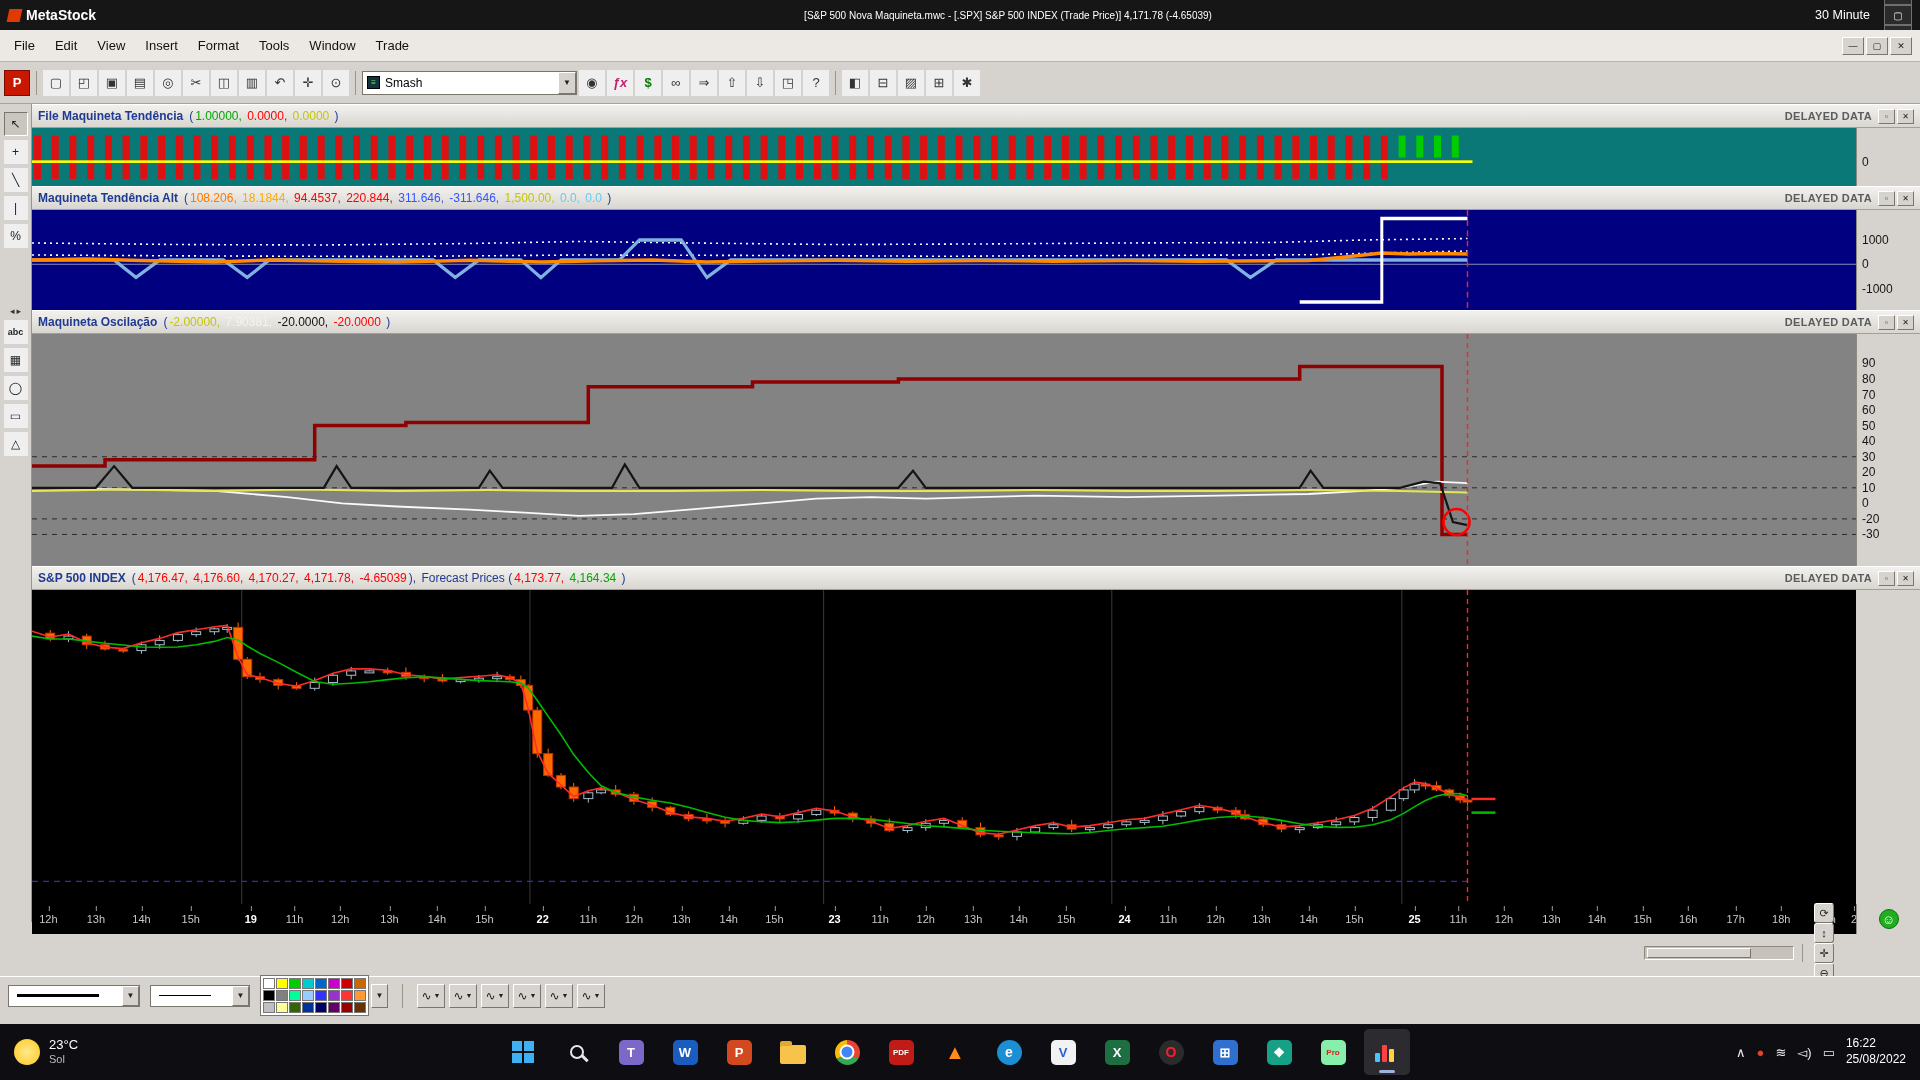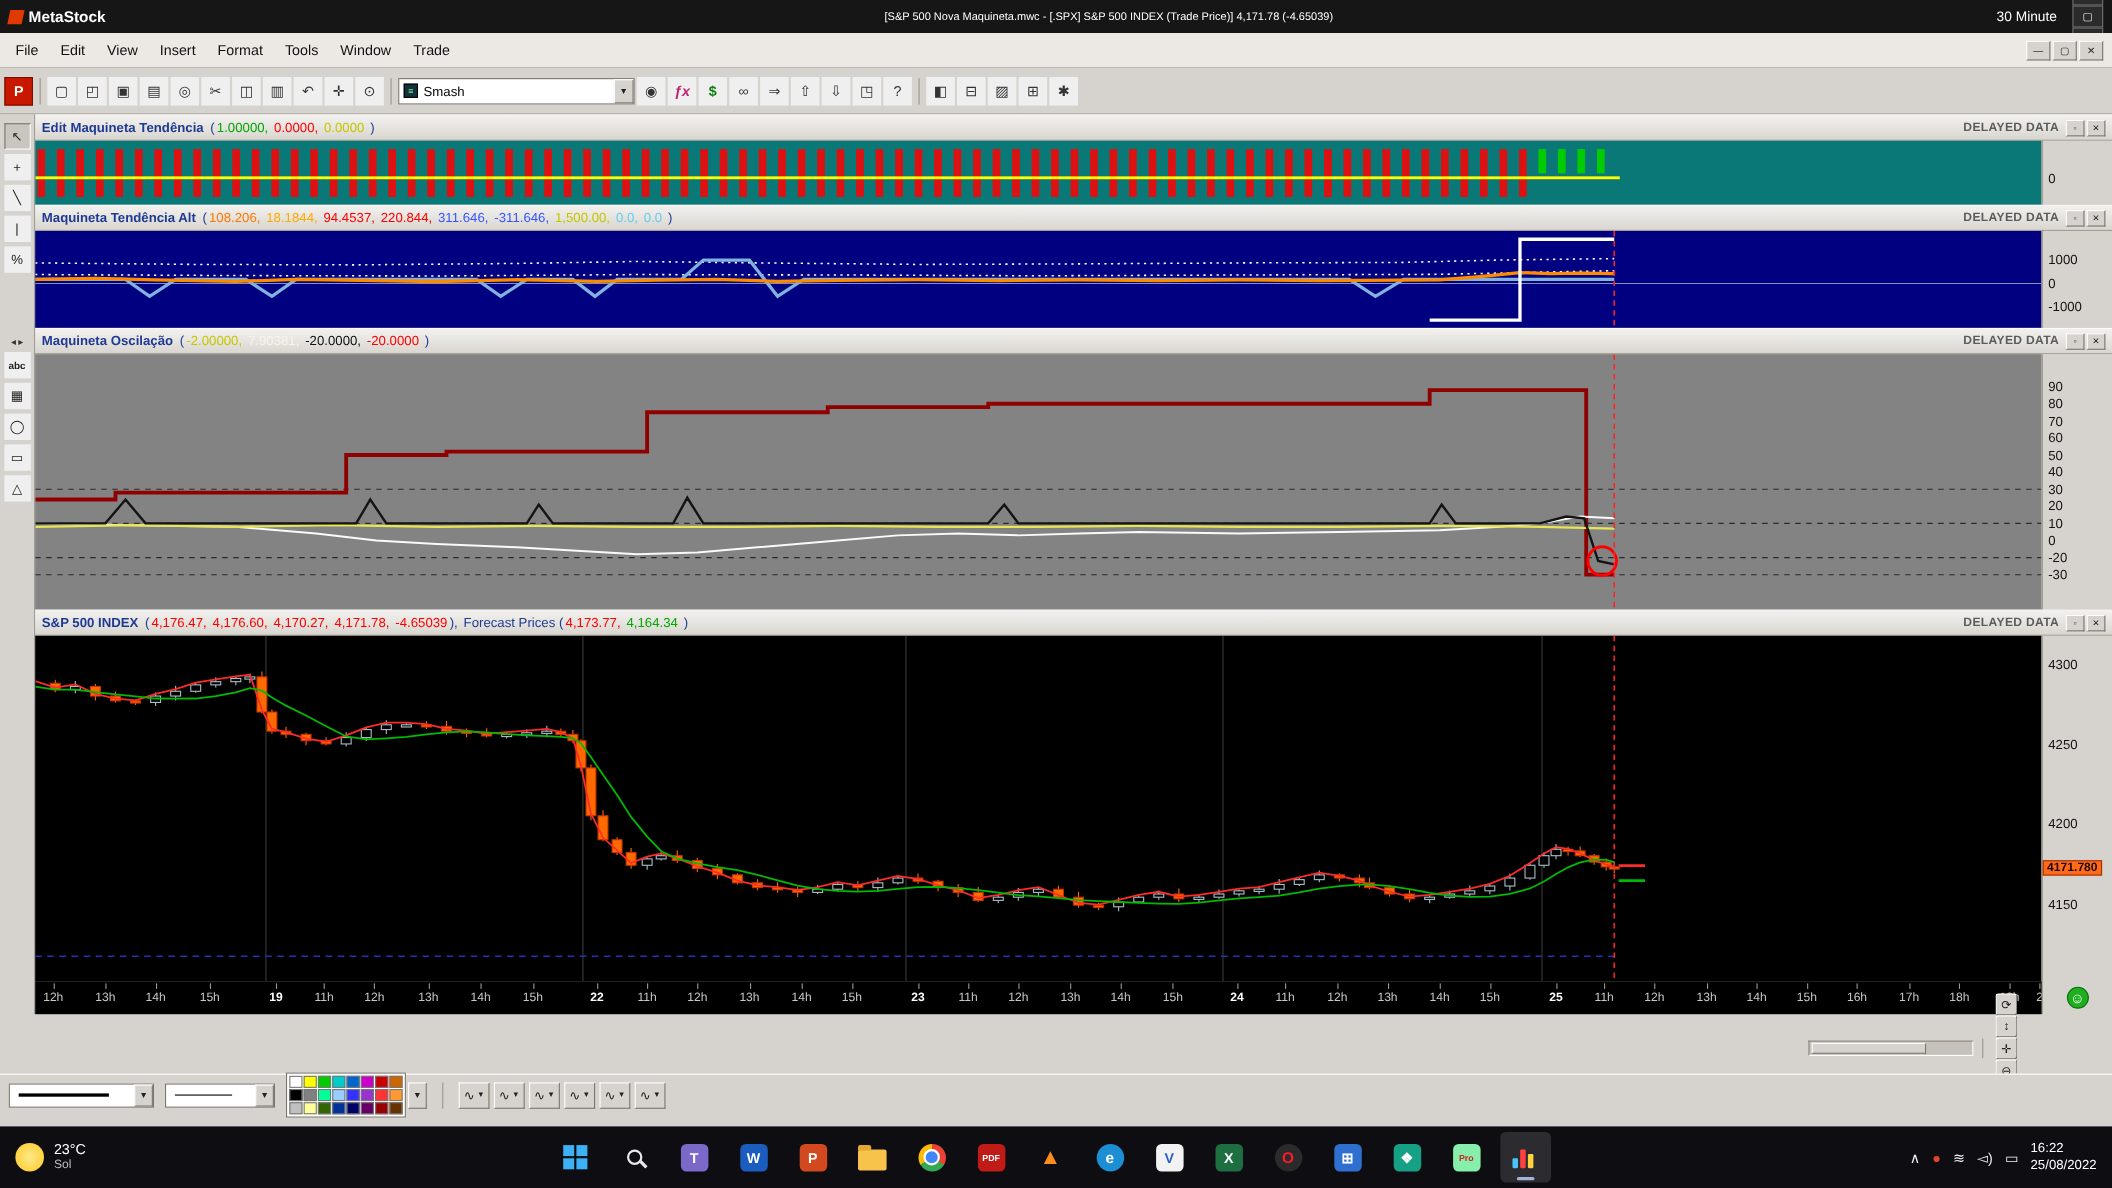--- a/index.html
+++ b/index.html
@@ -59,21 +59,21 @@
   .ptitle { color:#1f3a93; font-weight:bold; font-size:12px; white-space:nowrap; }
   .pvalues { font-size:12px; white-space:nowrap; color:#1f3a93; }
   .pvalues span { margin-right:2px; }
   .delayed { margin-left:auto; color:#5c5c5c; font-weight:bold; font-size:11px; letter-spacing:.3px; }
   .phbtn { width:17px; height:15px; font-size:8px; }
   .prow { display:flex; }
   .pchart { position:relative; width:calc(100% - 64px); overflow:hidden; }
   .pchart svg { display:block; width:100%; height:100%; }
   .bg-teal { background:#0b7878; } .bg-navy { background:#000080; }
   .bg-gray { background:#838383; } .bg-black { background:#000; }
-  .h58 { height:58px; } .h88 { height:88px; } .h232 { height:232px; } .h314 { height:314px; }
+  .h58 { height:58px; } .h88 { height:100px; } .h232 { height:232px; } .h314 { height:314px; }
   .paxis { position:relative; width:64px; background:#d6d3ce; border-left:1px solid #8d897f;
            font-size:12px; color:#141414; }
   .axlabel { position:absolute; left:5px; }
   .price-badge { position:absolute; left:0; background:#ff6a1a; border:1px solid #a33000; color:#1d0400;
                  font-size:11px; font-weight:bold; padding:0 3px; }
 
   
   .xrow { display:flex; height:30px; }
   .xstrip { position:relative; width:calc(100% - 64px); background:#000; overflow:hidden; }
   .xlab { position:absolute; top:9px; transform:translateX(-50%); color:#c8c8c8; font-size:11px; }
@@ -233,21 +233,21 @@
         <button class="side-tool">◯</button>
         <button class="side-tool">▭</button>
         <button class="side-tool">△</button>
       </span>
   </div>
 
   <div class="maincol">
 
     <section class="panel">
       <div class="panel-header">
-        <span class="ptitle">Edit Maquineta Tendência</span>
+        <span class="ptitle">File Maquineta Tendência</span>
         <span class="pvalues"><span>(</span><span style="color: rgb(0, 168, 0);">1.00000, </span><span style="color: rgb(255, 0, 0);">0.0000, </span><span style="color: rgb(198, 198, 0);">0.0000</span><span> )</span></span>
         <span class="delayed">DELAYED DATA</span>
         <span class="panel-btns" style="display: inline-flex; gap: 2px;">
             <button class="btn3d phbtn">▫</button>
             <button class="btn3d phbtn">✕</button>
           </span>
       </div>
       <div class="prow h58">
         <div class="pchart bg-teal">
           <svg id="c1" viewBox="0 0 1824 58" preserveAspectRatio="none">
@@ -606,27 +606,20 @@
               <rect x="1423.692" y="205.710192" width="9" height="4.353923999999978" fill="#ff6a00" stroke="#c83200" stroke-width="1"></rect>
               <line x1="1435.488" y1="205.12966880000053" x2="1435.488" y2="215.57908640000028" stroke="#ff6a00" stroke-width="1"></line>
               <rect x="1430.988" y="210.06411599999998" width="9" height="2" fill="#ff6a00" stroke="#c83200" stroke-width="1"></rect>
               <polyline points="0.0,41.2 18.2,47.0 36.5,44.1 54.7,52.8 73.0,57.1 91.2,58.6 109.4,52.8 127.7,48.4 145.9,42.6 164.2,39.7 182.4,36.8 195.2,35.4 206.1,67.3 215.2,84.7 228.0,87.6 246.2,93.4 264.5,96.3 282.7,90.5 301.0,83.3 319.2,78.9 337.4,78.9 355.7,80.3 373.9,84.7 392.2,86.2 410.4,89.1 428.6,87.6 446.9,86.2 465.1,84.7 477.9,87.6 488.8,93.4 496.1,118.1 505.2,161.6 516.2,183.4 529.0,195.0 541.7,206.6 556.3,200.8 569.1,197.9 583.7,202.3 601.9,209.5 620.2,215.3 638.4,222.6 656.6,226.9 674.9,228.4 693.1,231.3 711.4,228.4 729.6,224.0 747.8,226.9 766.1,222.6 784.3,218.2 802.6,221.1 820.8,226.9 839.0,231.3 857.3,238.5 875.5,235.6 893.8,231.3 912.0,228.4 930.2,235.6 948.5,242.9 966.7,244.3 985.0,240.0 1003.2,235.6 1021.4,232.7 1039.7,237.1 1057.9,235.6 1076.2,232.7 1094.4,229.8 1112.6,228.4 1130.9,224.0 1149.1,219.7 1167.4,215.3 1185.6,218.2 1203.8,222.6 1213.0,226.9 1231.2,232.7 1249.4,237.1 1267.7,235.6 1285.9,232.7 1304.2,229.8 1322.4,225.5 1340.6,218.2 1358.9,206.6 1371.6,197.9 1382.6,192.1 1393.5,193.6 1404.5,197.9 1417.2,203.7 1428.2,208.1 1435.5,209.5" fill="none" stroke="#ff2a2a" stroke-width="1.6"></polyline>
               <polyline points="0.0,46.1 18.2,49.0 36.5,49.0 54.7,51.1 73.0,53.3 91.2,55.0 109.4,57.0 127.7,57.2 145.9,57.0 164.2,54.8 182.4,51.4 195.2,47.5 206.1,49.9 215.2,56.0 228.0,63.5 246.2,72.4 264.5,82.3 282.7,91.5 301.0,94.2 319.2,93.2 337.4,91.8 355.7,89.6 373.9,87.7 392.2,86.9 410.4,87.9 428.6,89.4 446.9,90.6 465.1,91.3 477.9,91.8 488.8,93.0 496.1,97.8 505.2,110.2 516.2,126.4 529.0,144.8 541.7,164.6 556.3,182.5 569.1,195.8 583.7,202.6 601.9,206.9 620.2,210.3 638.4,213.0 656.6,217.3 674.9,222.4 693.1,227.2 711.4,230.4 729.6,231.8 747.8,232.6 766.1,231.8 784.3,230.1 802.6,228.4 820.8,228.2 839.0,229.4 857.3,231.3 875.5,233.5 893.8,235.7 912.0,236.9 930.2,238.4 948.5,240.3 966.7,241.3 985.0,242.0 1003.2,242.7 1021.4,243.4 1039.7,243.7 1057.9,242.5 1076.2,240.5 1094.4,238.8 1112.6,237.6 1130.9,236.2 1149.1,233.3 1167.4,229.9 1185.6,227.5 1203.8,226.3 1213.0,226.0 1231.2,227.5 1249.4,230.4 1267.7,233.8 1285.9,236.2 1304.2,237.4 1322.4,237.2 1340.6,234.7 1358.9,229.7 1371.6,223.4 1382.6,216.6 1393.5,210.5 1404.5,206.0 1417.2,203.5 1428.2,203.8 1435.5,205.7" fill="none" stroke="#00bb00" stroke-width="1.6"></polyline>
               <line x1="1439.488" y1="208.94660883999936" x2="1463.488" y2="208.94660883999936" stroke="#ff2a2a" stroke-width="2.5"></line>
               <line x1="1439.488" y1="222.6324432799998" x2="1463.488" y2="222.6324432799998" stroke="#00bb00" stroke-width="2.5"></line>
               <line x1="1435.488" y1="0" x2="1435.488" y2="314" stroke="#ff2222" stroke-width="1.4" stroke-dasharray="5 4"></line>
             </svg>
         </div>
-        <div class="paxis" id="price-axis">
-            <span class="axlabel" style="top: calc(8.2% - 7px);">4300</span>
-            <span class="axlabel" style="top: calc(31.4% - 7px);">4250</span>
-            <span class="axlabel" style="top: calc(54.5% - 7px);">4200</span>
-            <span class="axlabel" style="top: calc(77.6% - 7px);">4150</span>
-            <span class="price-badge" style="top: calc(67.5% - 8px);">4171.780</span>
-          </div>
       </div>
     </section>
 
     <div class="xrow">
       <div class="xstrip" id="xlabels">
           <span class="xlab" style="left: 0.9%;">12h</span>
           <span class="xlab" style="left: 3.5%;">13h</span>
           <span class="xlab" style="left: 6%;">14h</span>
           <span class="xlab" style="left: 8.7%;">15h</span>
           <span class="xlab xdate" style="left: 12%;">19</span>

